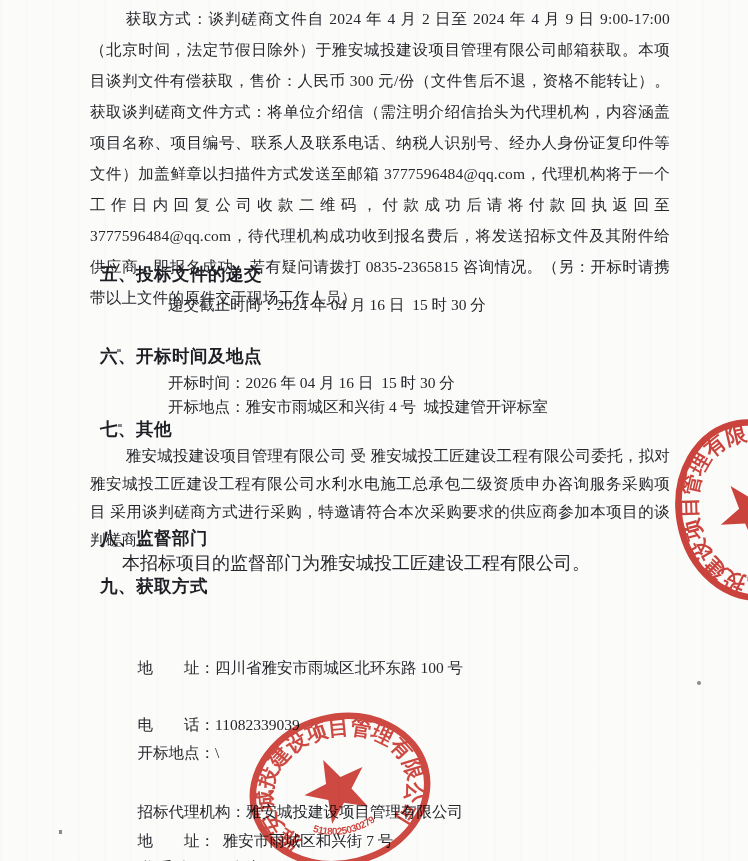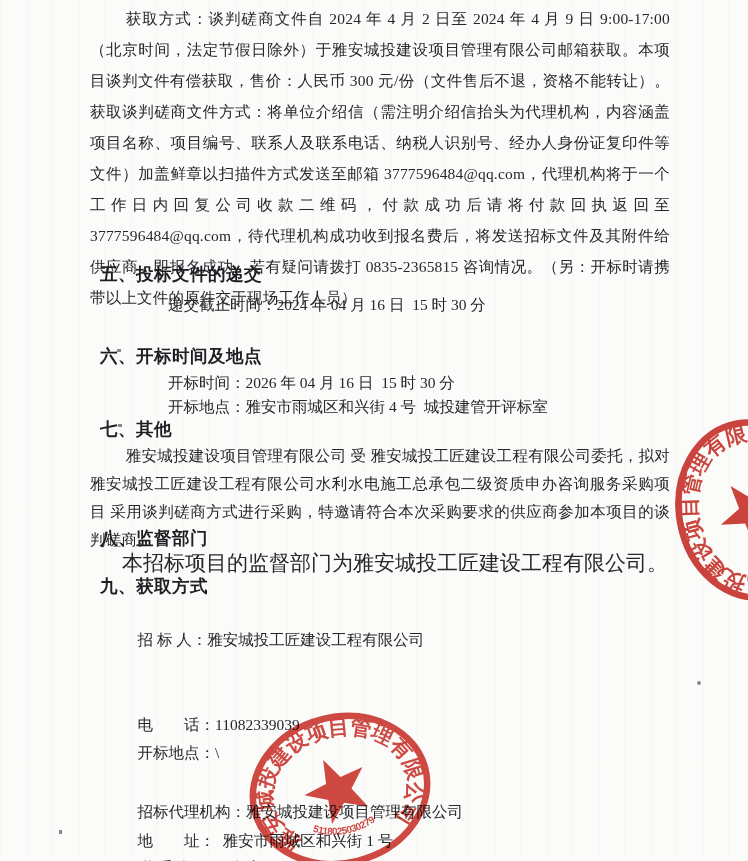--- a/index.html
+++ b/index.html
@@ -18,21 +18,21 @@
     text-align:justify; text-indent:2.3em; letter-spacing:0.2px;
   }
   .para7 { left:90px; width:580px; font-size:15.5px; line-height:28px;
     text-align:justify; text-indent:2.3em; letter-spacing:0.2px; }
   .heading {
     left:100px; font-family:"Liberation Sans","DejaVu Sans",sans-serif;
     font-weight:bold; font-size:17.5px; line-height:22px; color:#1e1f24;
     letter-spacing:0.5px;
   }
   .subline { left:140px; font-size:15.5px; line-height:20px; white-space:pre-wrap;margin-left:28px; }
-  .plain { left:122px; font-size:21px; line-height:20px; white-space:pre-wrap; }
+  .plain { left:122px; font-size:18px; line-height:20px; white-space:pre-wrap; }
   .cline { left:122px; font-size:15.5px; line-height:20px; white-space:pre; }
   .clabel { white-space:pre; }
   .cvalue { white-space:pre; }
   .stamp { color:var(--ink); mix-blend-mode:multiply; pointer-events:none; }
   .stamp svg { display:block; }
   .stamp-bottom { left:240px; top:706px; width:200px; height:168px; transform:rotate(-14deg); opacity:0.92; }
   .stamp-right  { left:652px; top:426px; width:200px; height:168px; transform:rotate(-100deg); opacity:0.95; }
   .speck { position:absolute; background:#8a8a90; }
 </style>
 </head>
@@ -50,35 +50,35 @@
   <div class="abs subline" style="top:397px">开标地点：雅安市雨城区和兴街 4 号  城投建管开评标室</div>
 
   <div class="abs heading" style="top:418px">七、其他</div>
   <div class="abs para7" style="top:442px">雅安城投建设项目管理有限公司 受 雅安城投工匠建设工程有限公司委托，拟对雅安城投工匠建设工程有限公司水利水电施工总承包二级资质申办咨询服务采购项目 采用谈判磋商方式进行采购，特邀请符合本次采购要求的供应商参加本项目的谈判磋商。</div>
 
   <div class="abs heading" style="top:527px">八、监督部门</div>
   <div class="abs plain" style="top:553px">本招标项目的监督部门为雅安城投工匠建设工程有限公司。</div>
 
   <div class="abs heading" style="top:575px">九、获取方式</div>
 
-  <div class="abs cline" style="top:610px">
-    <span class="clabel">招 标 人：</span><span class="cvalue">雅安城投工匠建设工程有限公司</span>
+  <div class="abs cline" style="top:638px">
+    <span class="clabel">地　　址：</span><span class="cvalue">四川省雅安市雨城区北环东路 100 号</span>
   </div>
   <div class="abs cline" style="top:695px">
     <span class="clabel">电　　话：</span><span class="cvalue">11082339039</span>
   </div>
   <div class="abs cline" style="top:723px">
     <span class="clabel">开标地点：</span><span class="cvalue">\</span>
   </div>
 
   <div class="abs cline" style="top:782px">
     <span class="clabel">招标代理机构：</span><span class="cvalue">雅安城投建设项目管理有限公司</span>
   </div>
   <div class="abs cline" style="top:811px">
-    <span class="clabel">地　　址：</span><span class="cvalue">  雅安市雨城区和兴街 1 号</span>
+    <span class="clabel">地　　址：</span><span class="cvalue">  雅安市雨城区和兴街 7 号</span>
   </div>
   <div class="abs cline" style="top:838px">
     <span class="clabel">联 系 人：</span><span class="cvalue">  双女士</span>
   </div>
 
   <div class="abs stamp stamp-bottom">
     <svg width="200" height="168" viewBox="0 0 200 168">
       <ellipse cx="100" cy="84" rx="88" ry="73" fill="none" stroke="currentColor" stroke-width="6.5"></ellipse>
       <path id="arcA" d="M 51.2 122.9 A 69 55 0 1 1 148.8 122.9" fill="none"></path>
       <path id="numA" d="M 63.4 117.7 A 57 44 0 0 0 136.6 117.7" fill="none"></path>

